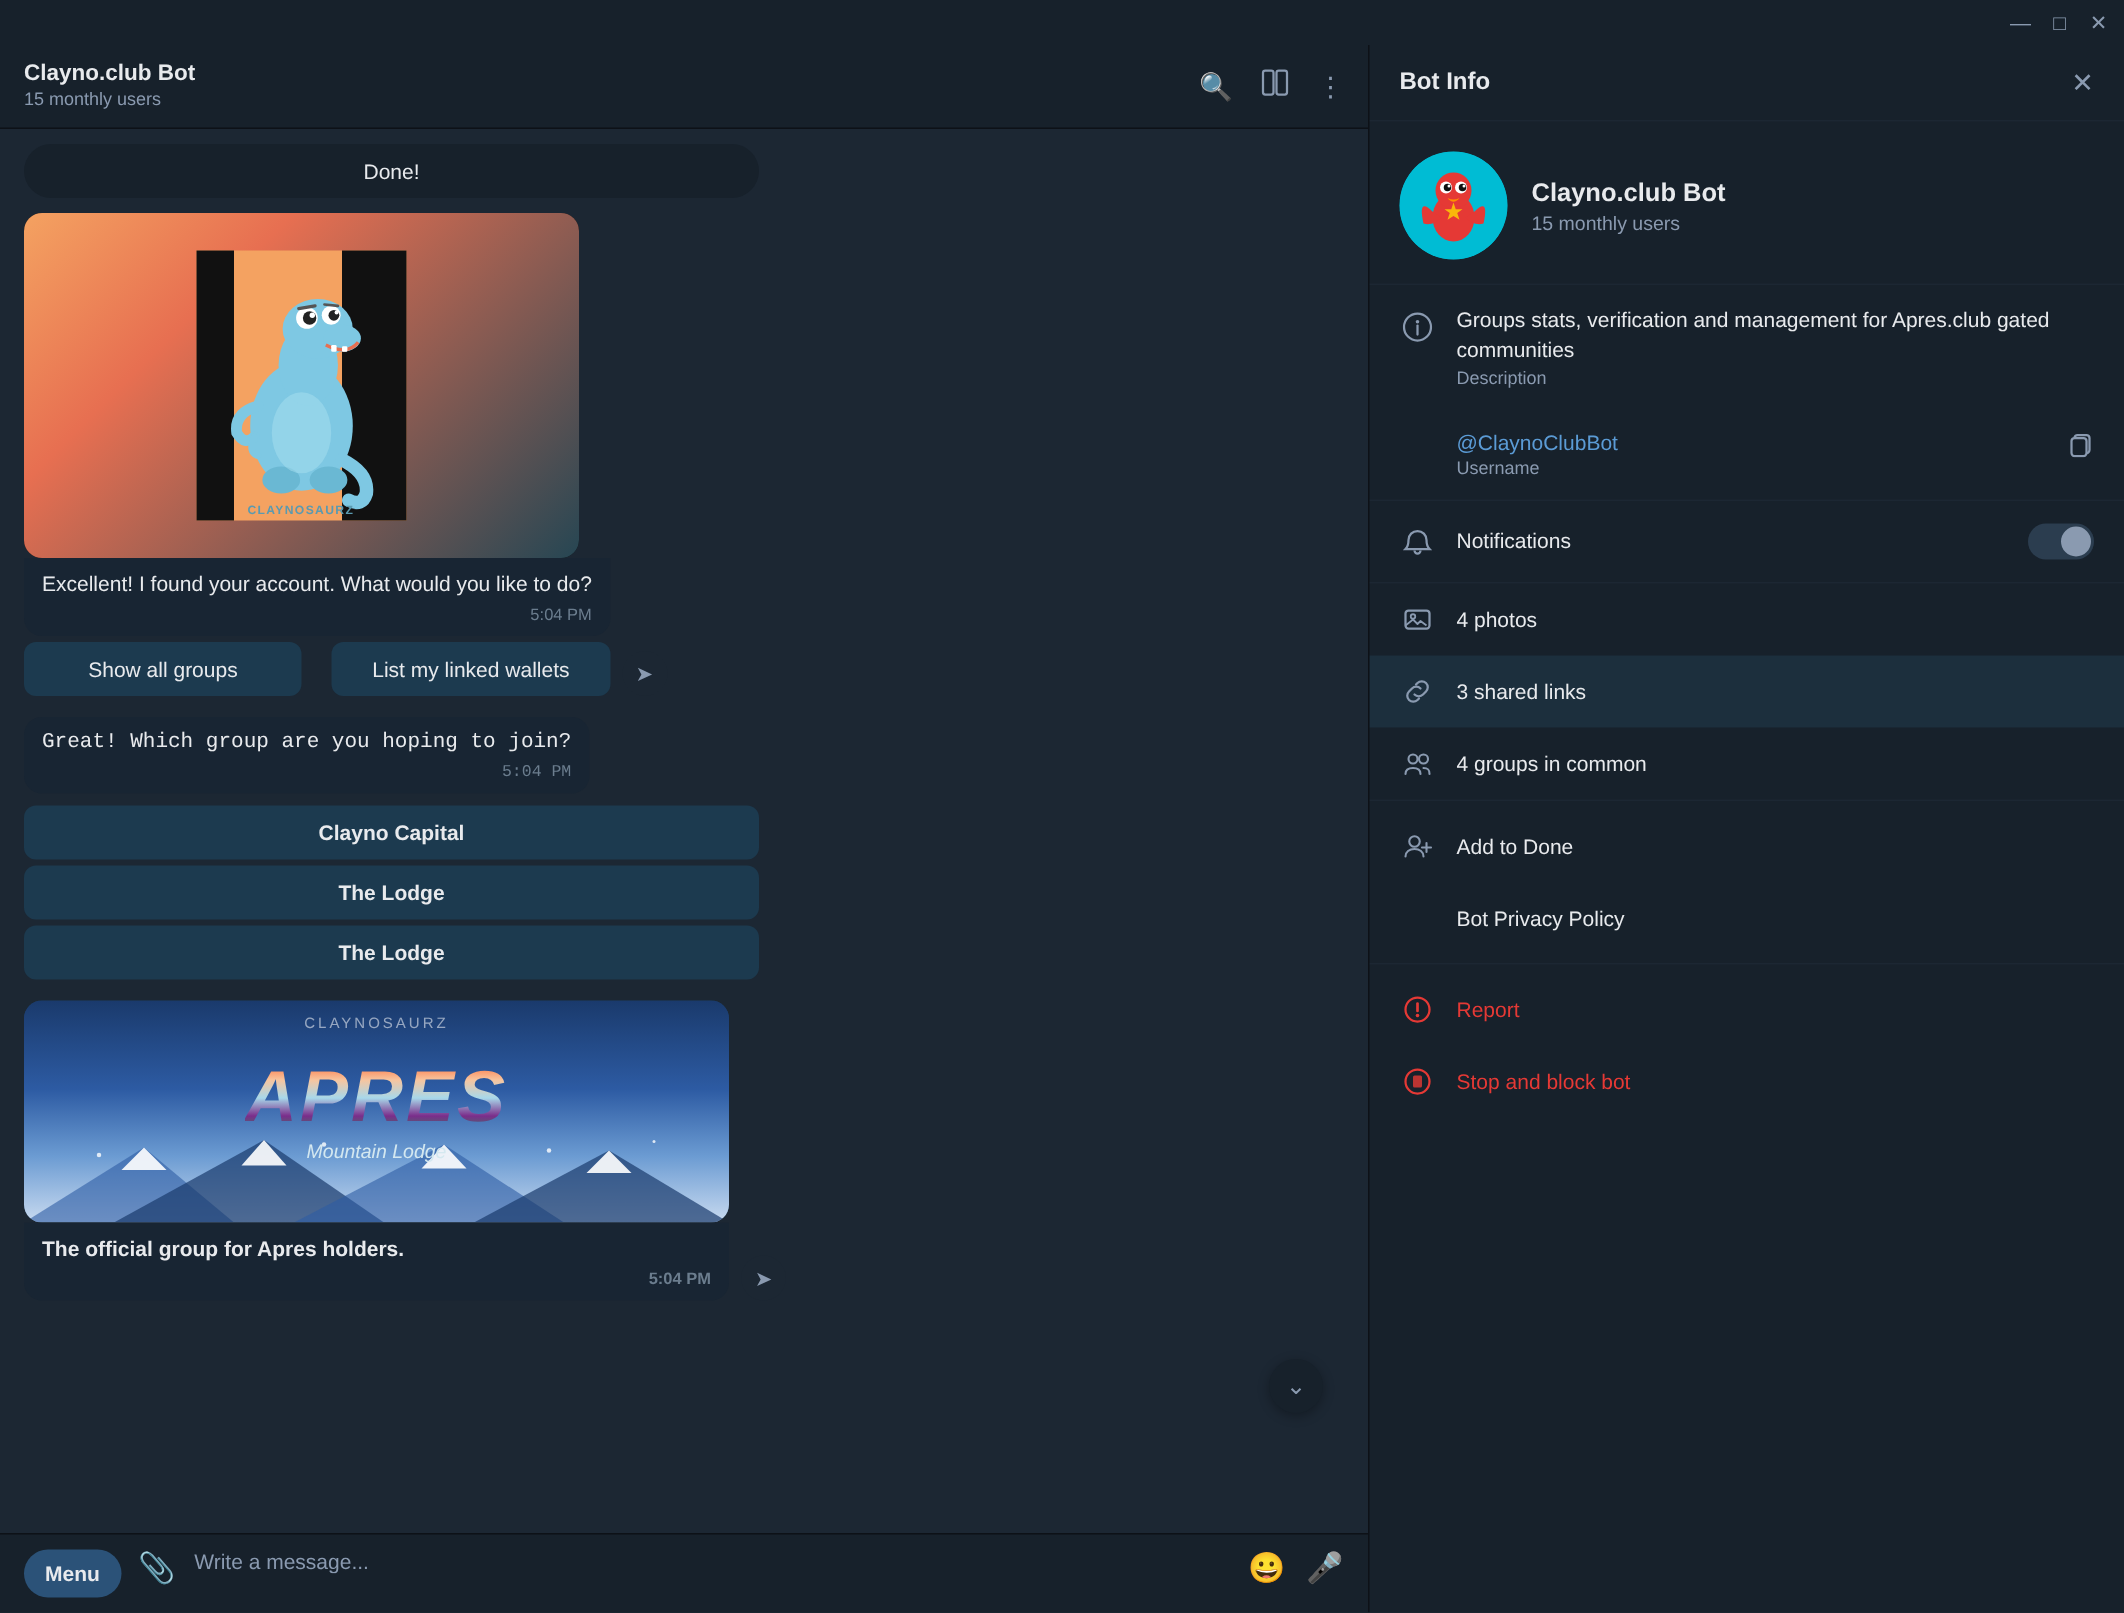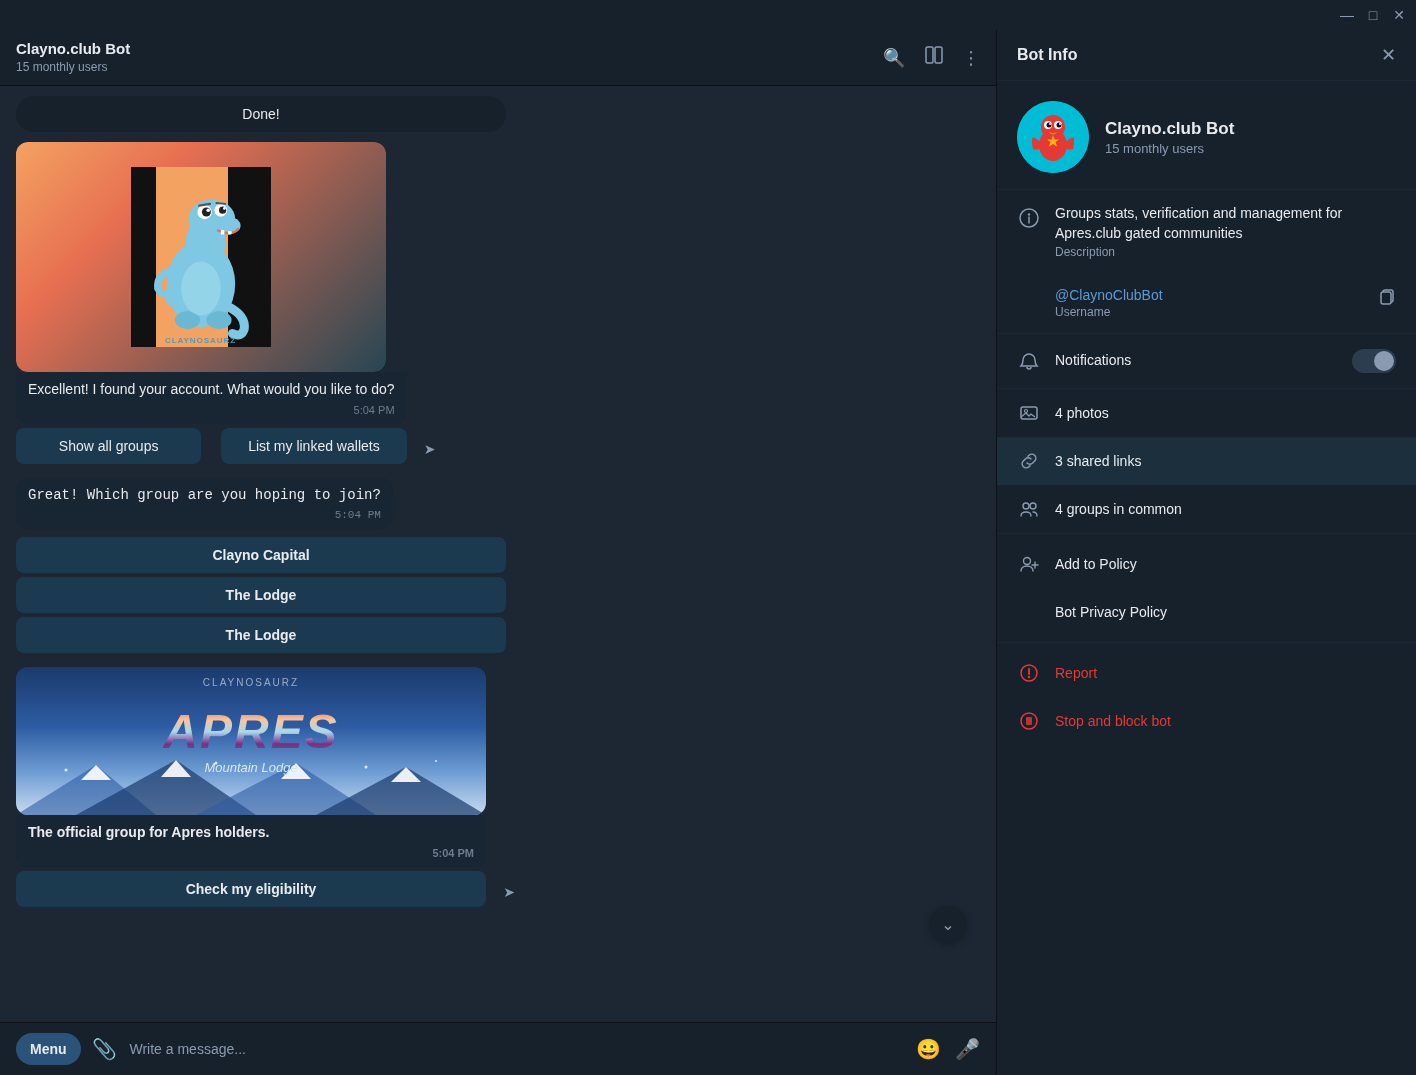--- a/index.html
+++ b/index.html
@@ -261,21 +261,21 @@
       font-size: 16px;
       cursor: pointer;
       box-shadow: 0 2px 8px rgba(0,0,0,0.3);
     }
 
     
     .input-area {
       background: #17212b;
       padding: 10px 16px;
       display: flex;
-      align-items: center;
+      align-items: flex-start;
       gap: 12px;
       border-top: 1px solid #0d1117;
       flex-shrink: 0;
     }
     .menu-btn {
       background: #2b5278;
       border: none;
       border-radius: 20px;
       color: #e8eaed;
       font-size: 14px;
@@ -305,21 +305,21 @@
       align-items: center;
     }
     .input-icon {
       color: #8a9ab0;
       font-size: 20px;
       cursor: pointer;
     }
 
     
     .bot-info-panel {
-      width: 420px;
+      width: 504px;
       background: #17212b;
       border-left: 1px solid #0d1117;
       display: flex;
       flex-direction: column;
       flex-shrink: 0;
       overflow-y: auto;
     }
     .bot-info-panel::-webkit-scrollbar { width: 4px; }
     .bot-info-panel::-webkit-scrollbar-thumb { background: #2b3d4f; border-radius: 2px; }
 
@@ -634,21 +634,20 @@
                   <div class="apres-logo">CLAYNOSAURZ</div>
                   <div class="apres-title">APRES</div>
                   <div class="apres-subtitle">Mountain Lodge</div>
                 </div>
               </div>
             </div>
             <div class="msg-bubble" style="border-radius: 0 0 12px 12px; max-width: 470px; font-weight: bold;">
               <div class="msg-text">The official group for Apres holders.</div>
               <div class="msg-time">5:04 PM</div>
             </div>
-            <button class="bot-btn-full">Check my eligibility</button>
           </div>
           <div class="forward-btn">➤</div>
         </div>
 
       </div>
 
       <div class="scroll-down-btn">⌄</div>
     </div>
 
     <div class="input-area">
@@ -784,21 +783,21 @@
     <div class="action-section">
       <div class="action-row">
         <div class="action-icon">
           <svg width="20" height="20" viewBox="0 0 20 20">
             <circle cx="8" cy="7" r="3.5" stroke="#8a9ab0" stroke-width="1.4" fill="none"></circle>
             <path d="M2 17c0-3 2.5-5 6-5s6 2 6 5" stroke="#8a9ab0" stroke-width="1.4" fill="none" stroke-linecap="round"></path>
             <line x1="16" y1="8" x2="16" y2="14" stroke="#8a9ab0" stroke-width="1.4" stroke-linecap="round"></line>
             <line x1="13" y1="11" x2="19" y2="11" stroke="#8a9ab0" stroke-width="1.4" stroke-linecap="round"></line>
           </svg>
         </div>
-        <span class="action-text">Add to Policy</span>
+        <span class="action-text">Add to Done</span>
       </div>
       <div class="action-row">
         <div class="action-icon"></div>
         <span class="action-text">Bot Privacy Policy</span>
       </div>
     </div>
 
     <div class="action-section" style="border-top: 1px solid #1c2733;">
       <div class="action-row">
         <div class="action-icon danger">

